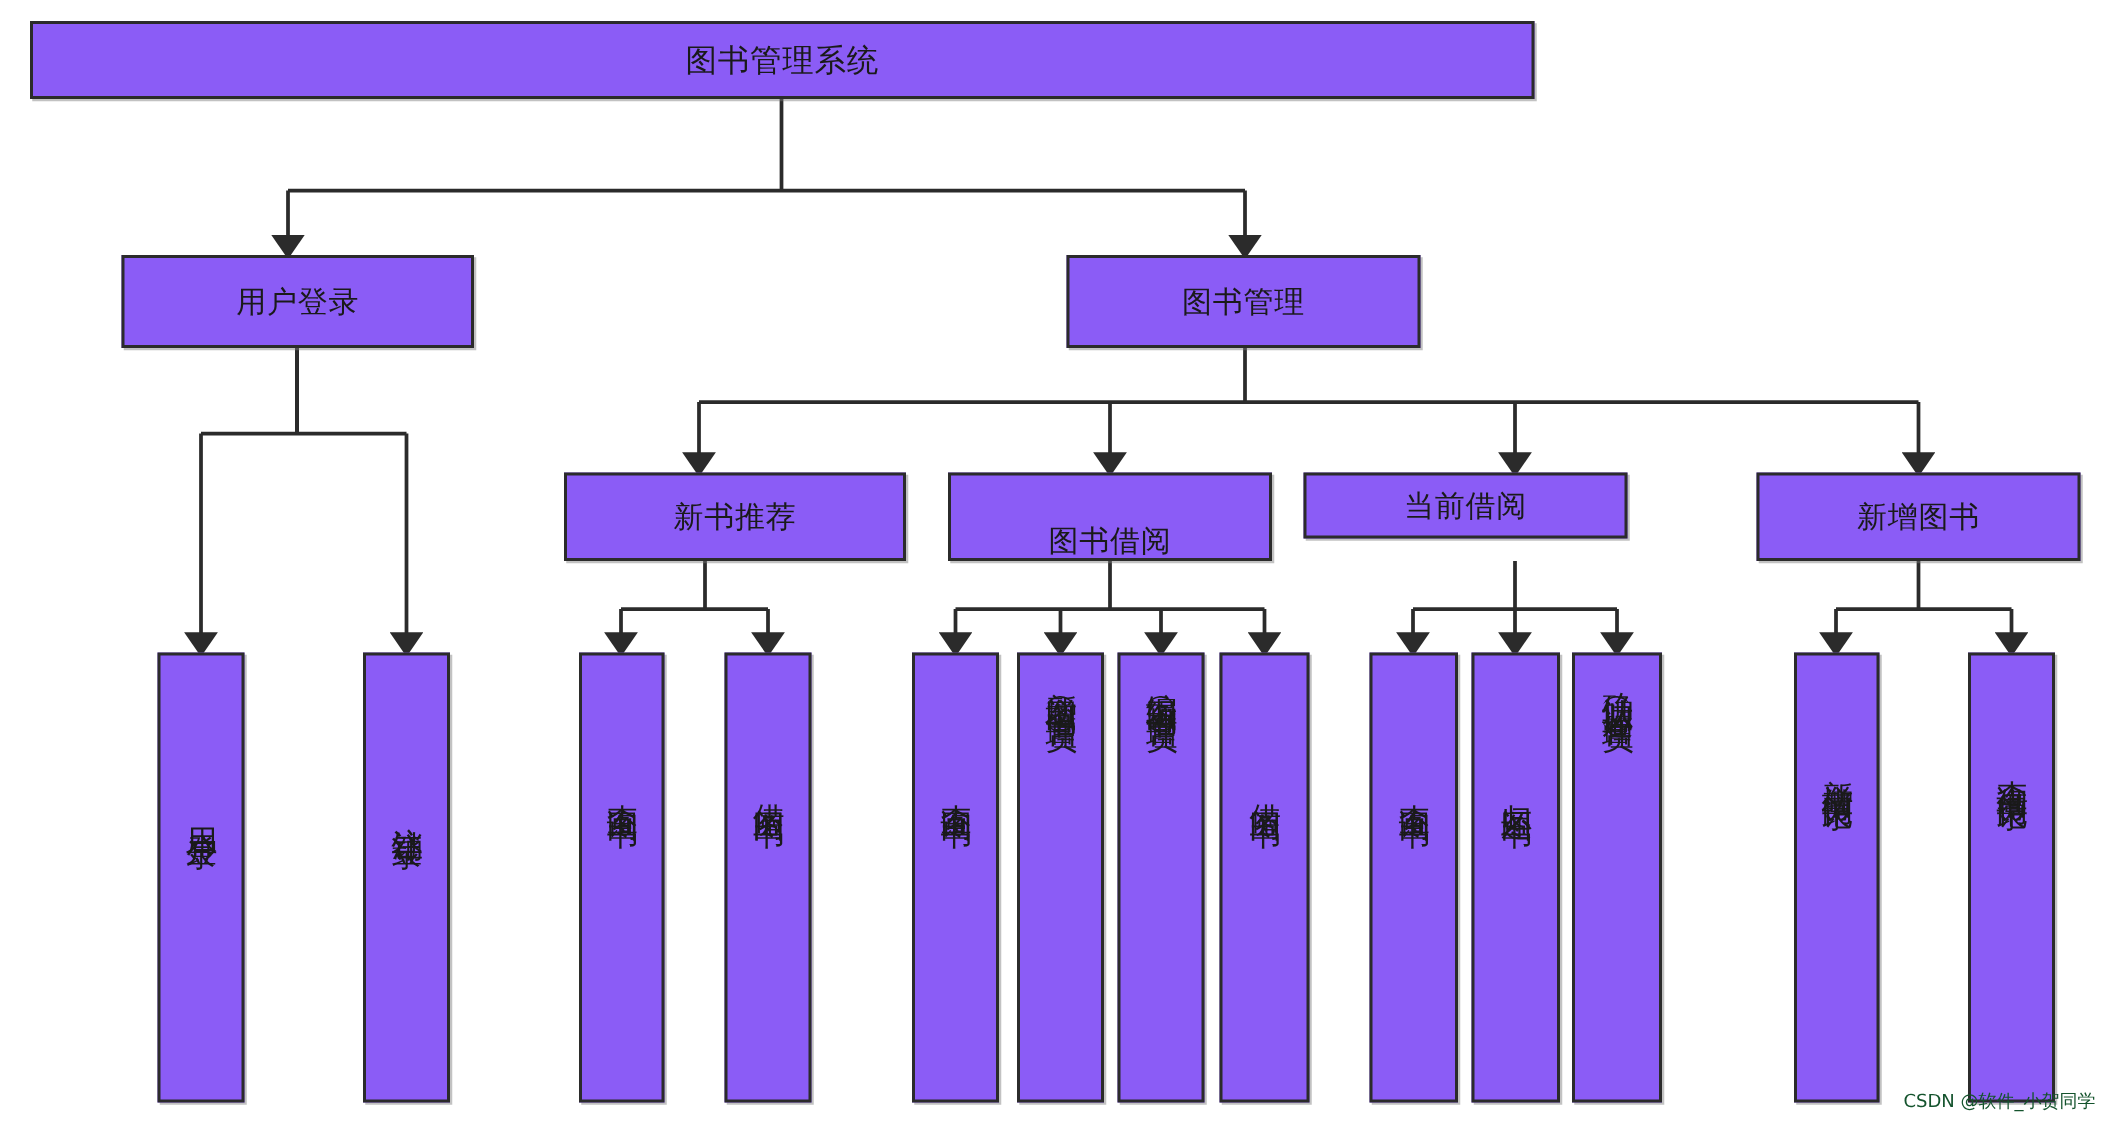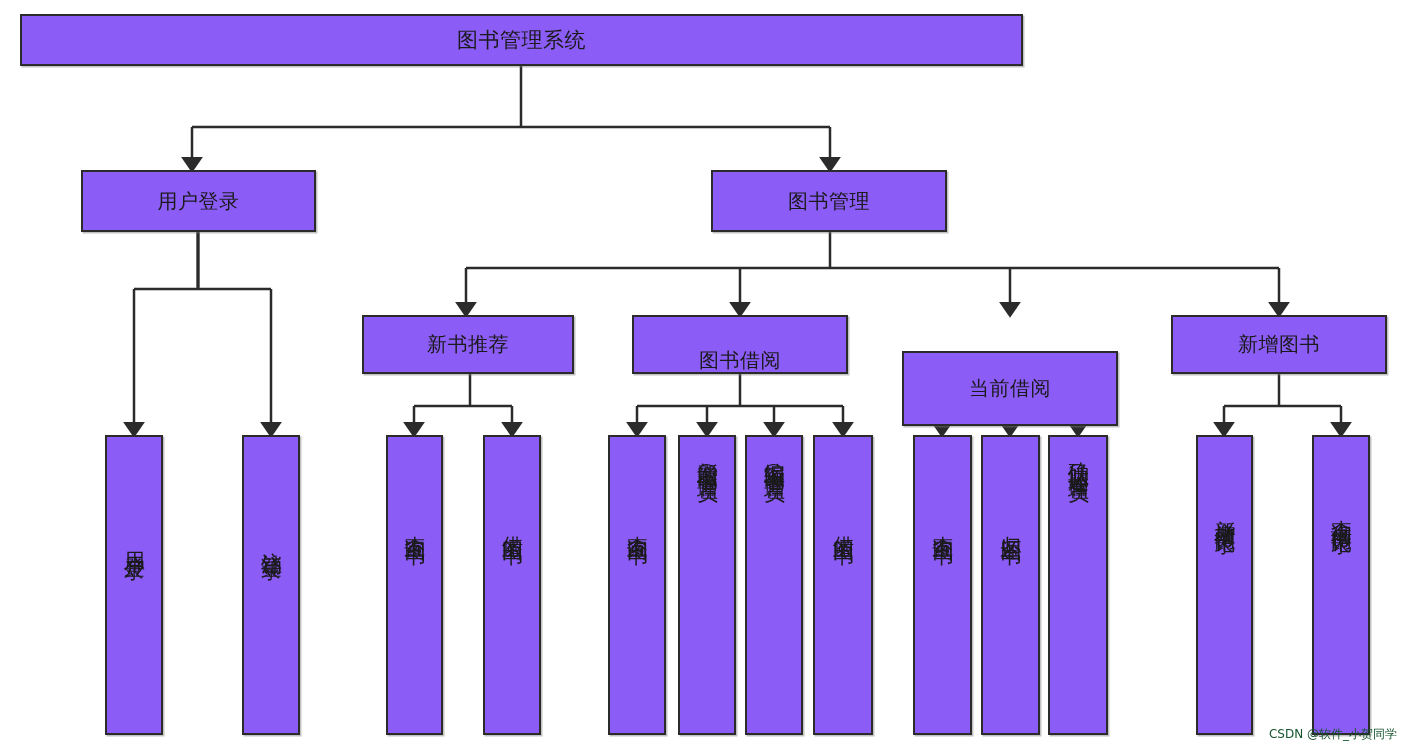--- a/index.html
+++ b/index.html
@@ -120,27 +120,27 @@
     <span class="lbl">图书管理系统</span>
   </div>
 
   <div class="node tier2" style="left:81px;top:170px;width:235px;height:62px;">
     <span class="lbl">用户登录</span>
   </div>
   <div class="node tier2" style="left:711px;top:170px;width:236px;height:62px;">
     <span class="lbl">图书管理</span>
   </div>
 
-  <div class="node tier3" style="left:362px;top:315px;width:212px;height:59px;">
+  <div class="node tier3" style="left:376px;top:315px;width:228px;height:59px;">
     <span class="lbl">新书推荐</span>
   </div>
   <div class="node tier3" style="left:632px;top:315px;width:216px;height:59px;align-items:flex-end;">
     <span class="lbl">图书借阅</span>
   </div>
-  <div class="node tier3" style="left:902px;top:315px;width:216px;height:75px;margin-top:36px;">
+  <div class="node tier3" style="left:869px;top:315px;width:216px;height:44px;">
     <span class="lbl">当前借阅</span>
   </div>
   <div class="node tier3" style="left:1171px;top:315px;width:216px;height:59px;">
     <span class="lbl">新增图书</span>
   </div>
 
   <div class="node leaf low" style="left:105px;top:435px;width:58px;height:300px;">
     <span class="lbl">用户登录</span>
   </div>
   <div class="node leaf low" style="left:242px;top:435px;width:58px;height:300px;">

